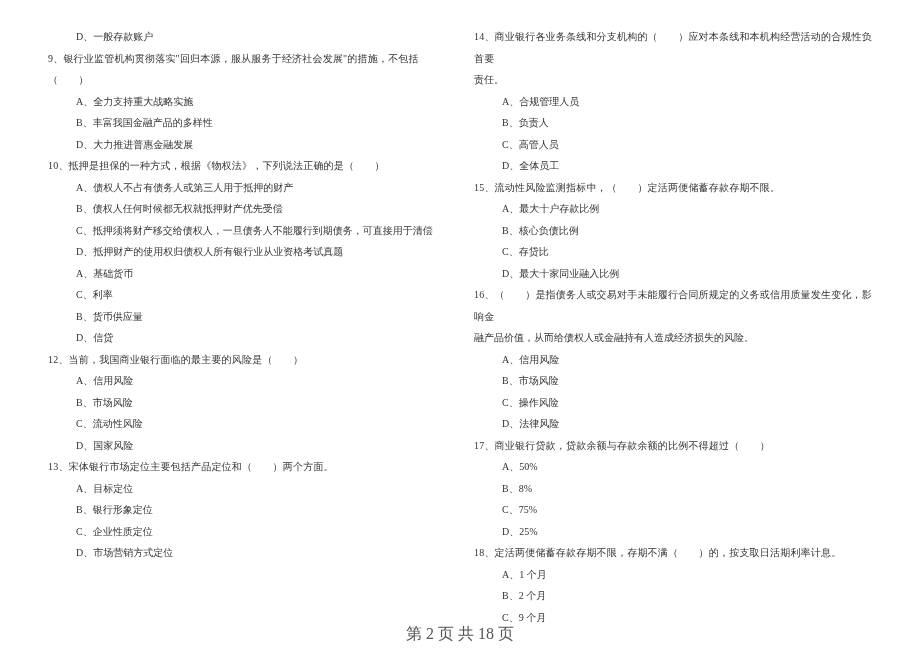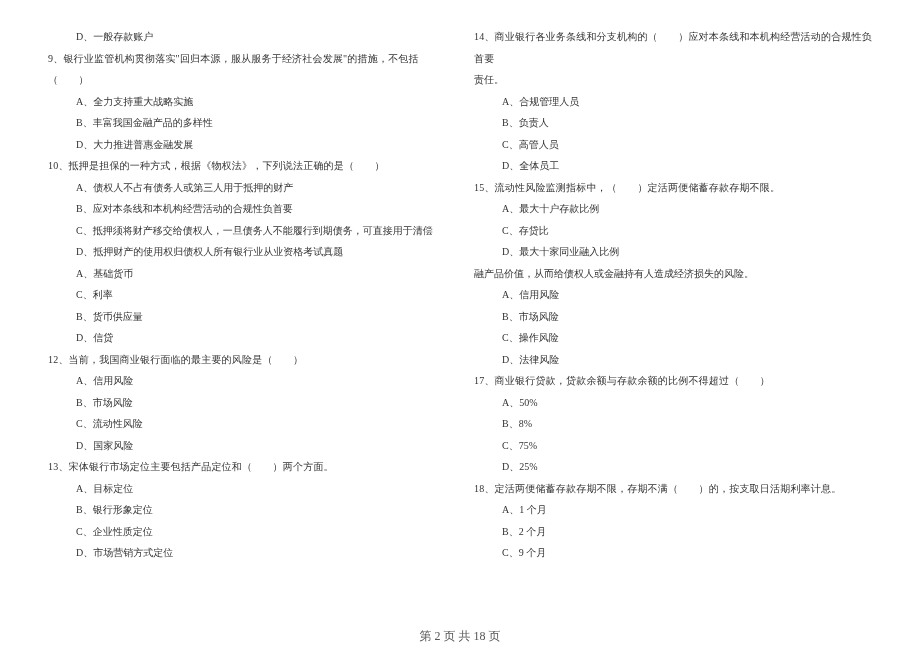--- a/index.html
+++ b/index.html
@@ -28,21 +28,21 @@
     .opt {
       padding-left: 28px;
       line-height: 2.15;
     }
     .footer {
       position: absolute;
       bottom: 5px;
       left: 0;
       right: 0;
       text-align: center;
-      font-size: 12px;
+      font-size: 16px;
       color: #555;
       margin-top: 46px;
     }
     .continuation {
       line-height: 2.15;
     }
   </style>
 </head>
 <body>
 
@@ -50,21 +50,21 @@
   <div class="col">
     <div class="opt">D、一般存款账户</div>
 
     <div class="question"><span>9、</span><span>银行业监管机构贯彻落实"回归本源，服从服务于经济社会发展"的措施，不包括（　　）</span></div>
     <div class="opt">A、全力支持重大战略实施</div>
     <div class="opt">B、丰富我国金融产品的多样性</div>
     <div class="opt">D、大力推进普惠金融发展</div>
 
     <div class="question"><span>10、</span><span>抵押是担保的一种方式，根据《物权法》，下列说法正确的是（　　）</span></div>
     <div class="opt">A、债权人不占有债务人或第三人用于抵押的财产</div>
-    <div class="opt">B、应对本条线和本机构经营活动的合规性负首要</div>
+    <div class="opt">B、债权人任何时候都无权就抵押财产优先受偿</div>
     <div class="opt">C、抵押须将财产移交给债权人，一旦债务人不能履行到期债务，可直接用于清偿</div>
     <div class="opt">D、抵押财产的使用权归债权人所有银行业从业资格考试真题</div>
 
     <div class="opt">A、基础货币</div>
     <div class="opt">C、利率</div>
     <div class="opt">B、货币供应量</div>
     <div class="opt">D、信贷</div>
 
     <div class="question"><span>12、</span><span>当前，我国商业银行面临的最主要的风险是（　　）</span></div>
     <div class="opt">A、信用风险</div>
@@ -82,23 +82,25 @@
   <div class="col">
     <div class="question"><span>14、</span><span>商业银行各业务条线和分支机构的（　　）应对本条线和本机构经营活动的合规性负首要</span></div>
     <div class="continuation">责任。</div>
     <div class="opt">A、合规管理人员</div>
     <div class="opt">B、负责人</div>
     <div class="opt">C、高管人员</div>
     <div class="opt">D、全体员工</div>
 
     <div class="question"><span>15、</span><span>流动性风险监测指标中，（　　）定活两便储蓄存款存期不限。</span></div>
     <div class="opt">A、最大十户存款比例</div>
+    <div class="opt">B、核心负债比例</div>
     <div class="opt">C、存贷比</div>
     <div class="opt">D、最大十家同业融入比例</div>
 
+    <div class="question"><span>16、</span><span>（　　）是指债务人或交易对手未能履行合同所规定的义务或信用质量发生变化，影响金</span></div>
     <div class="continuation">融产品价值，从而给债权人或金融持有人造成经济损失的风险。</div>
     <div class="opt">A、信用风险</div>
     <div class="opt">B、市场风险</div>
     <div class="opt">C、操作风险</div>
     <div class="opt">D、法律风险</div>
 
     <div class="question"><span>17、</span><span>商业银行贷款，贷款余额与存款余额的比例不得超过（　　）</span></div>
     <div class="opt">A、50%</div>
     <div class="opt">B、8%</div>
     <div class="opt">C、75%</div>

